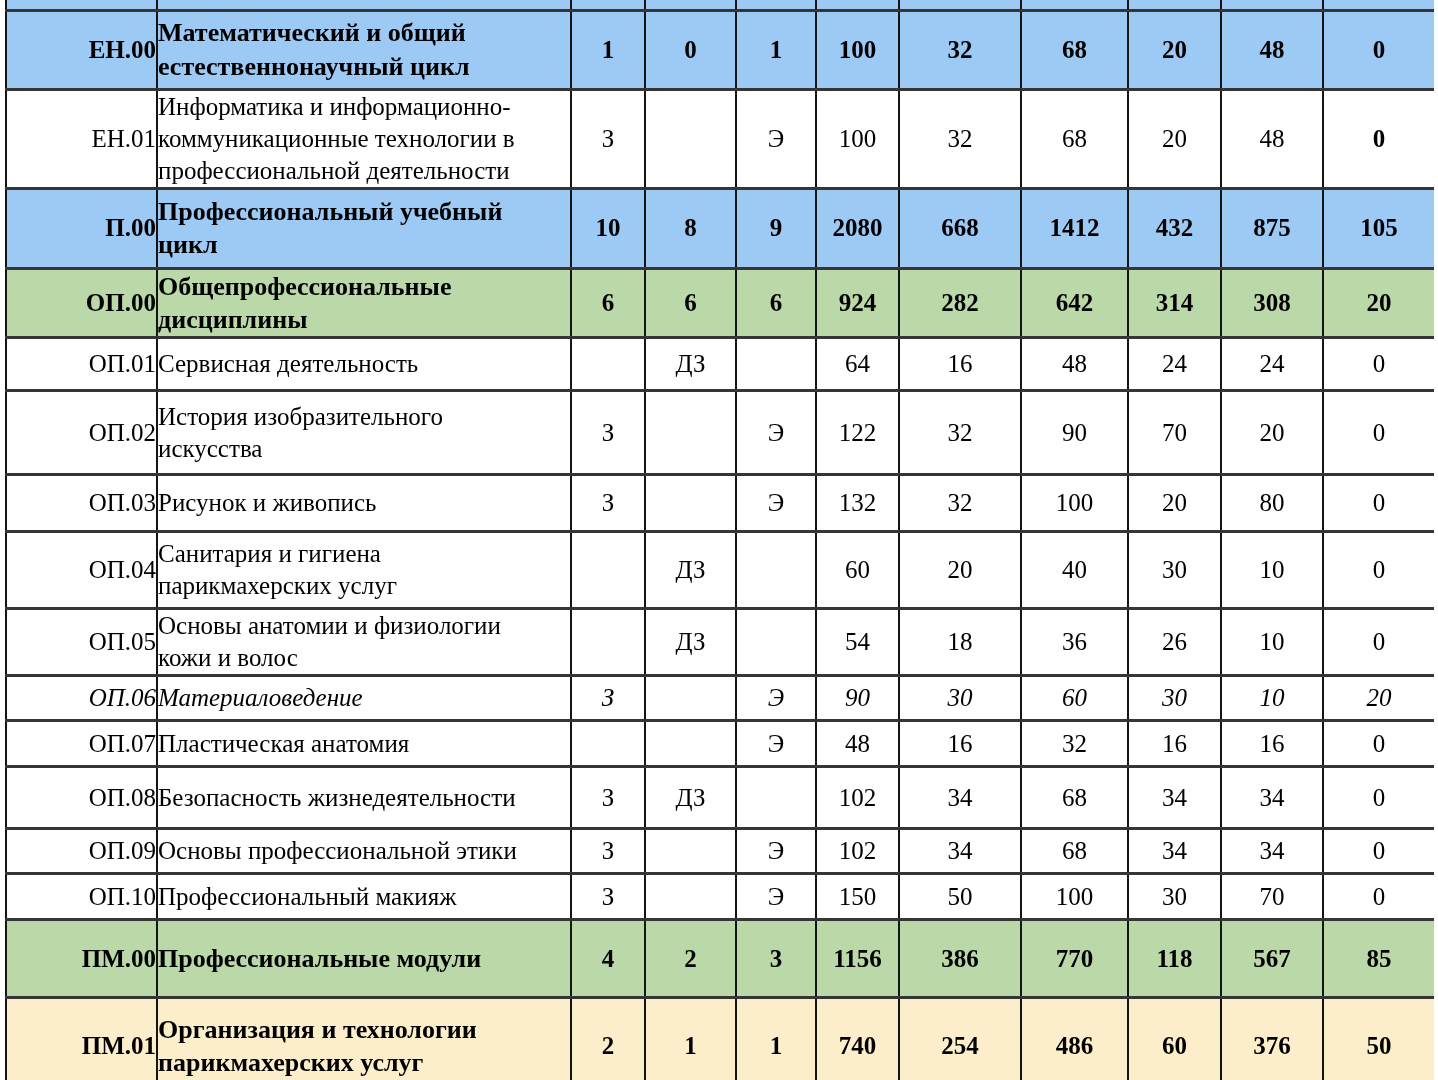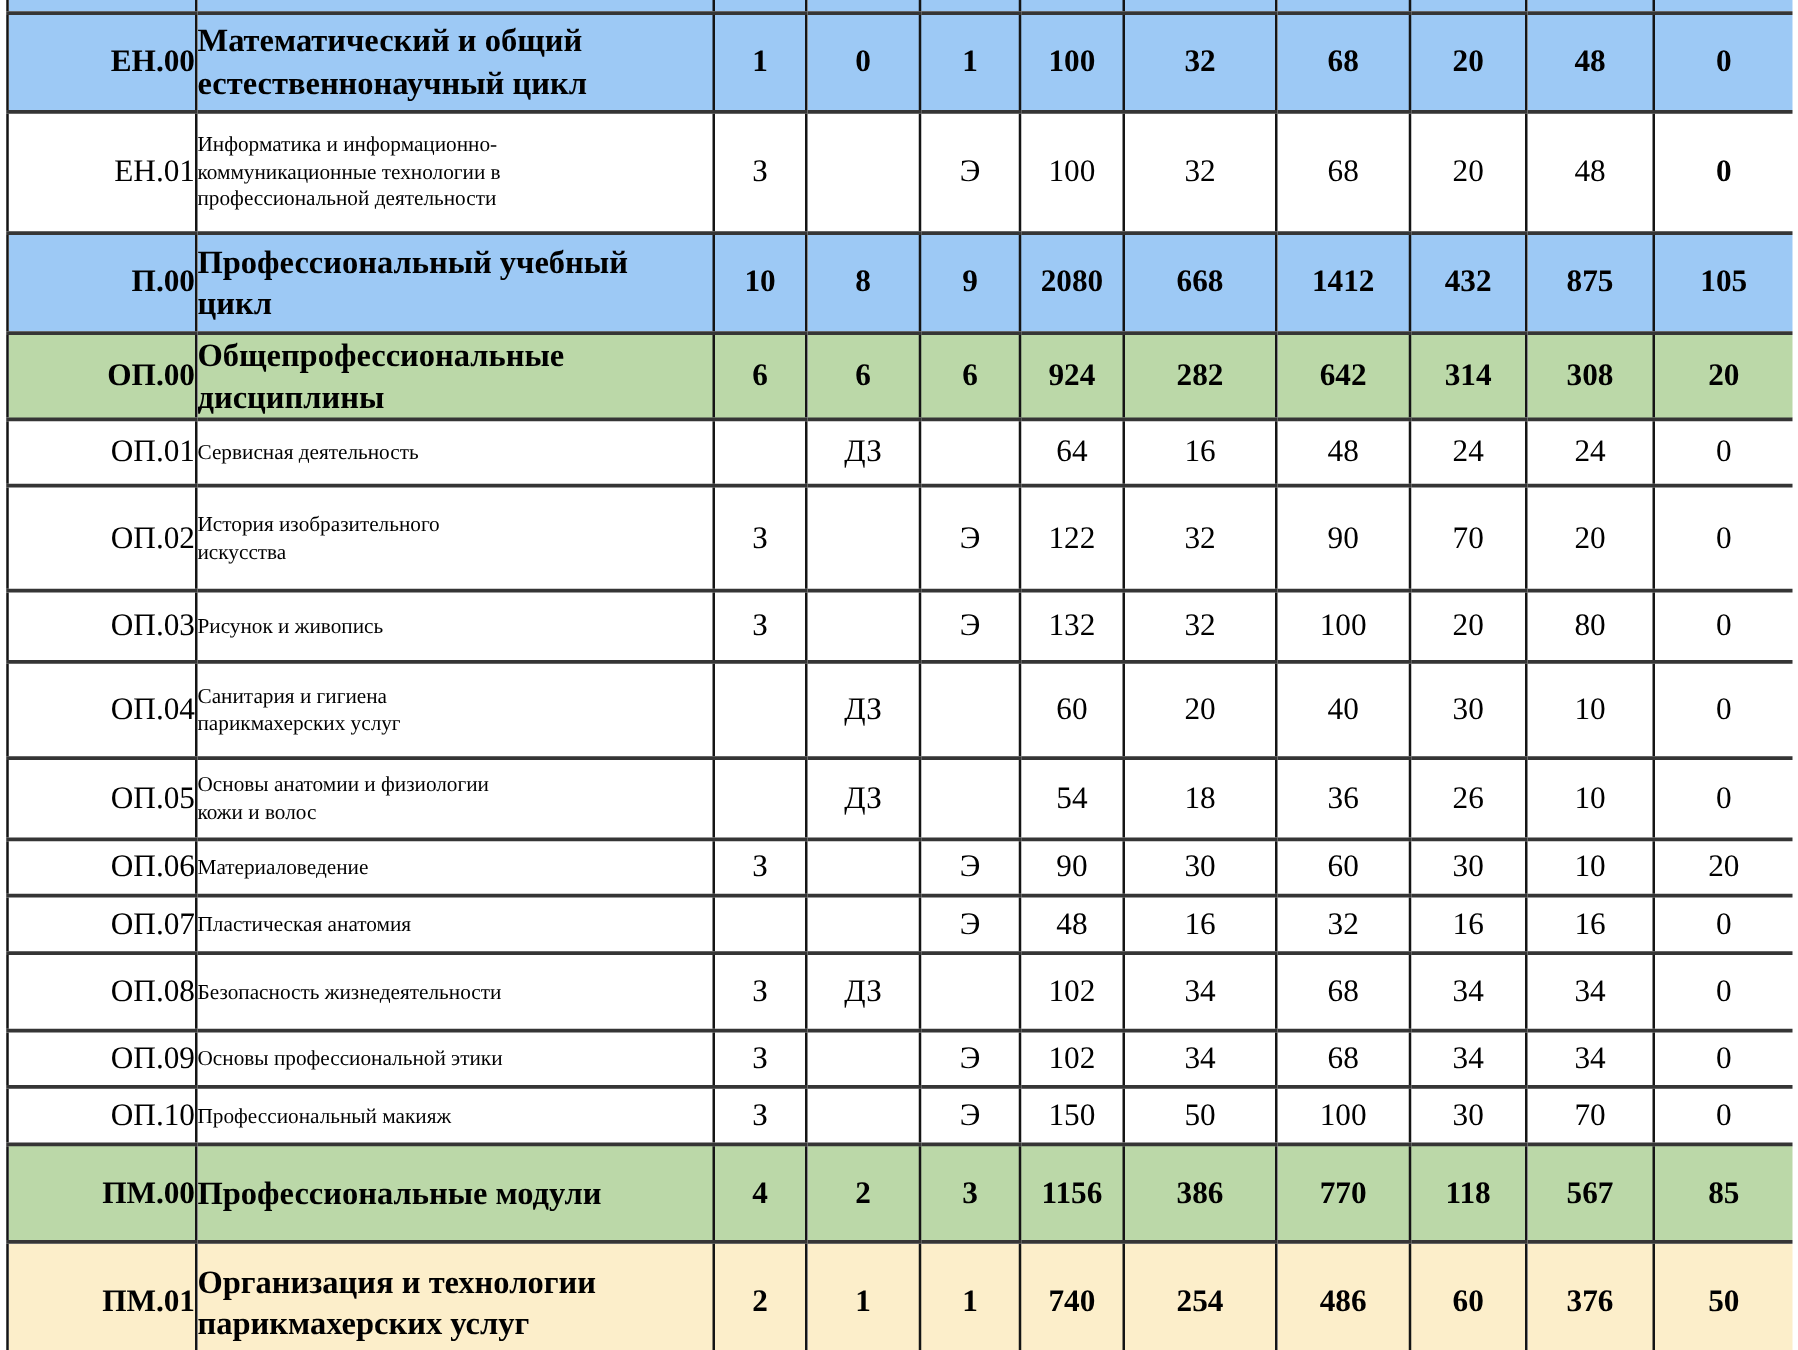--- a/index.html
+++ b/index.html
@@ -38,21 +38,21 @@
   table.curriculum td:last-child { border-right: none; }
 
   td.col-code {
     text-align: right;
     padding-left: 12px;
     font-size: 25px;
   }
   td.col-name {
     text-align: left;
     padding: 5px 12px 5px 14px;
-    font-size: 17px;
+    font-size: 25px;
     line-height: 1.28;
     white-space: pre-line;
   }
   td.col-val {
     text-align: center;
     font-size: 25px;
   }
   tr.section td { font-weight: 700; }
   tr.section td.col-name { font-size: 26px; }
   td.b { font-weight: 700; }
@@ -212,21 +212,21 @@
           <td class="col-val"></td>
           <td class="col-val">ДЗ</td>
           <td class="col-val"></td>
           <td class="col-val">54</td>
           <td class="col-val">18</td>
           <td class="col-val">36</td>
           <td class="col-val">26</td>
           <td class="col-val">10</td>
           <td class="col-val">0</td>
         </tr>
-        <tr class="tone-white" style="height: 45px;">
+        <tr class="tone-white" style="height: 45px; font-style: italic;">
           <td class="col-code">ОП.06</td>
           <td class="col-name">Материаловедение</td>
           <td class="col-val">З</td>
           <td class="col-val"></td>
           <td class="col-val">Э</td>
           <td class="col-val">90</td>
           <td class="col-val">30</td>
           <td class="col-val">60</td>
           <td class="col-val">30</td>
           <td class="col-val">10</td>

